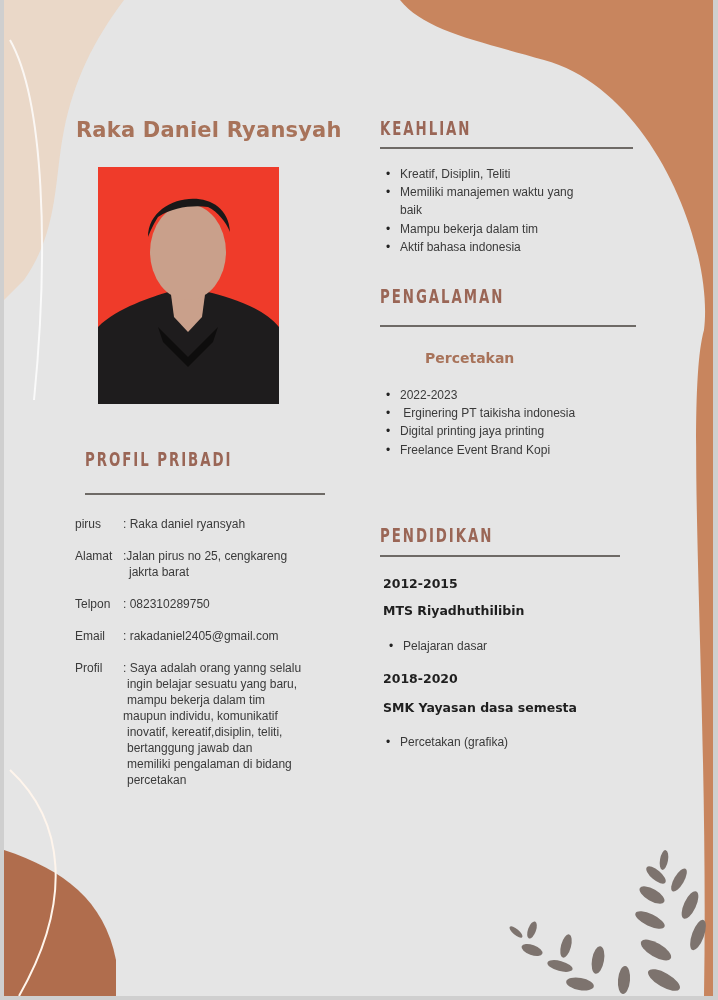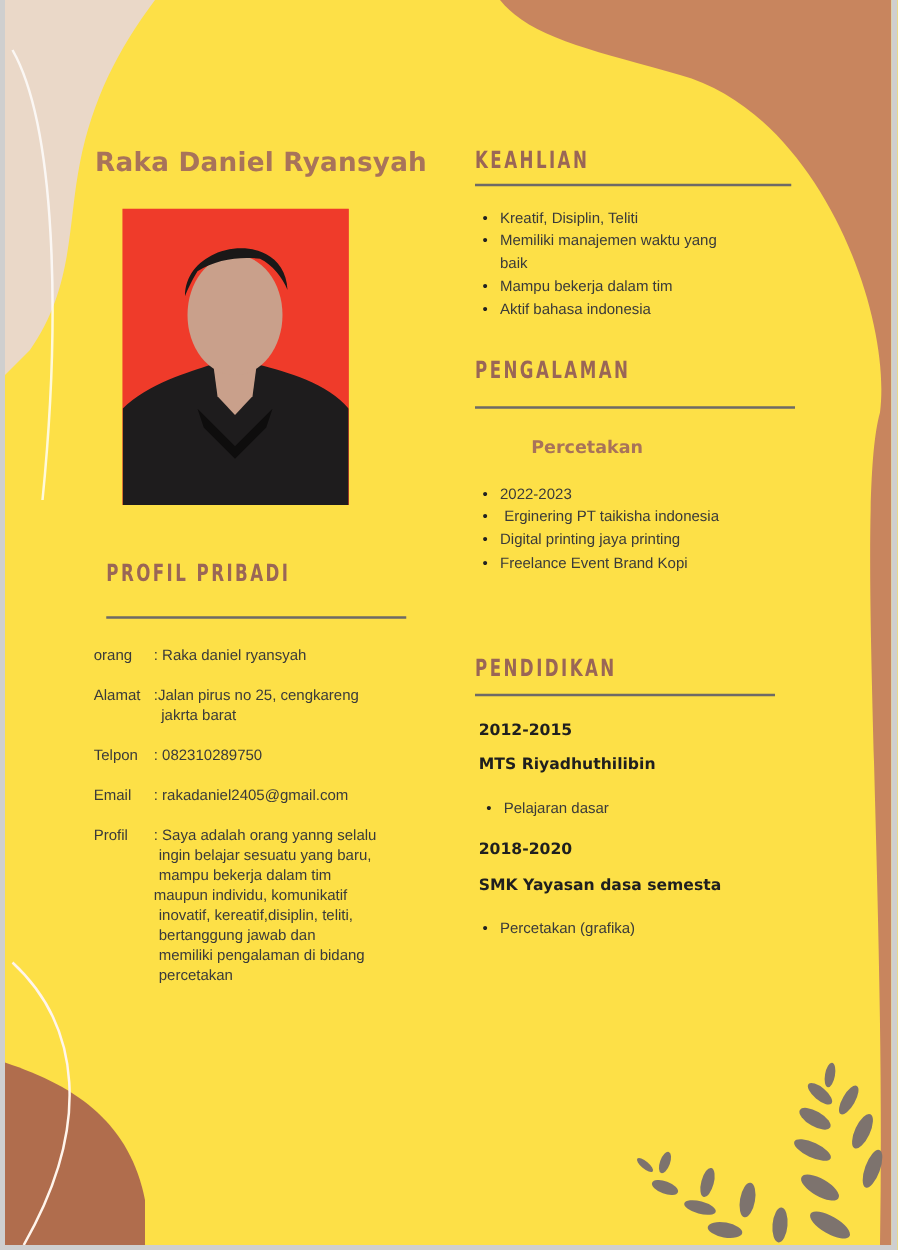--- a/index.html
+++ b/index.html
@@ -1,17 +1,17 @@
 <!DOCTYPE html>
 <html><head>
 <meta charset="utf-8">
 <style>
   html, body { margin:0; padding:0; }
   body { width:718px; height:1000px; background:#cfcfcf; position:relative; overflow:hidden; font-family:"Liberation Sans", sans-serif; }
-  .page { position:absolute; left:4px; top:0; width:709px; height:996px; background:#fde047; overflow:hidden; }
+  .page { position:absolute; left:4px; top:0; width:709px; height:996px; background:#e5e5e5; overflow:hidden; }
   .deco { position:absolute; left:0; top:0; }
   .name-title { position:absolute; left:72px; top:118px; font-family:"DejaVu Sans", sans-serif; font-weight:bold; font-size:21px; color:#a8735a; letter-spacing:0.2px; }
   .photo { position:absolute; left:94px; top:167px; width:181px; height:237px; background:#ef3b2a; overflow:hidden; }
   .section-title { position:absolute; font-family:"DejaVu Sans Condensed","DejaVu Sans", sans-serif; font-weight:bold; font-size:19px; color:#9a6656; letter-spacing:2.5px; transform:scaleX(0.78); transform-origin:left center; }
   .rule { position:absolute; height:2px; background:#6e6a66; }
   .bullets { position:absolute; margin:0; padding:0 0 0 20px; font-size:12px; color:#3a3a3a; line-height:18.2px; list-style:none; }
   .bullets li { position:relative; }
   .bullets li::before { content:"•"; position:absolute; left:-14px; top:0; font-size:12px; color:#222; }
   .sub-title { position:absolute; font-family:"DejaVu Sans", sans-serif; font-weight:bold; font-size:14px; color:#a8735a; }
   .edu-bold { position:absolute; font-family:"DejaVu Sans", sans-serif; font-weight:bold; font-size:12.5px; color:#1f1f1f; }
@@ -61,21 +61,21 @@
       <ellipse cx="90" cy="85" rx="38" ry="48" fill="#c9a08b"></ellipse>
       <path d="M50,70 C50,25 130,15 132,65 C128,55 120,45 110,40 C95,38 75,40 60,50 C55,58 52,65 50,70 Z" fill="#1a1818"></path>
       <path d="M60,160 L90,190 L120,160 L115,175 L90,200 L65,175 Z" fill="#0e0d0d"></path>
     </svg>
   </div>
 
   <div class="section-title" style="left:81px;top:448px;">PROFIL PRIBADI</div>
   <div class="rule" style="left:81px;top:493px;width:240px;"></div>
 
   <div class="prof-row" style="top:516px;">
-    <span class="prof-label">orang</span>
+    <span class="prof-label">pirus</span>
     <span class="prof-value">: Raka daniel ryansyah</span>
   </div>
   <div class="prof-row" style="top:548px;">
     <span class="prof-label">Alamat</span>
     <span class="prof-value" style="left:48px;">:Jalan pirus no 25, cengkareng</span>
     <span class="prof-value" style="left:54px;top:16px;">jakrta barat</span>
   </div>
   <div class="prof-row" style="top:596px;">
     <span class="prof-label">Telpon</span>
     <span class="prof-value">: 082310289750</span>

